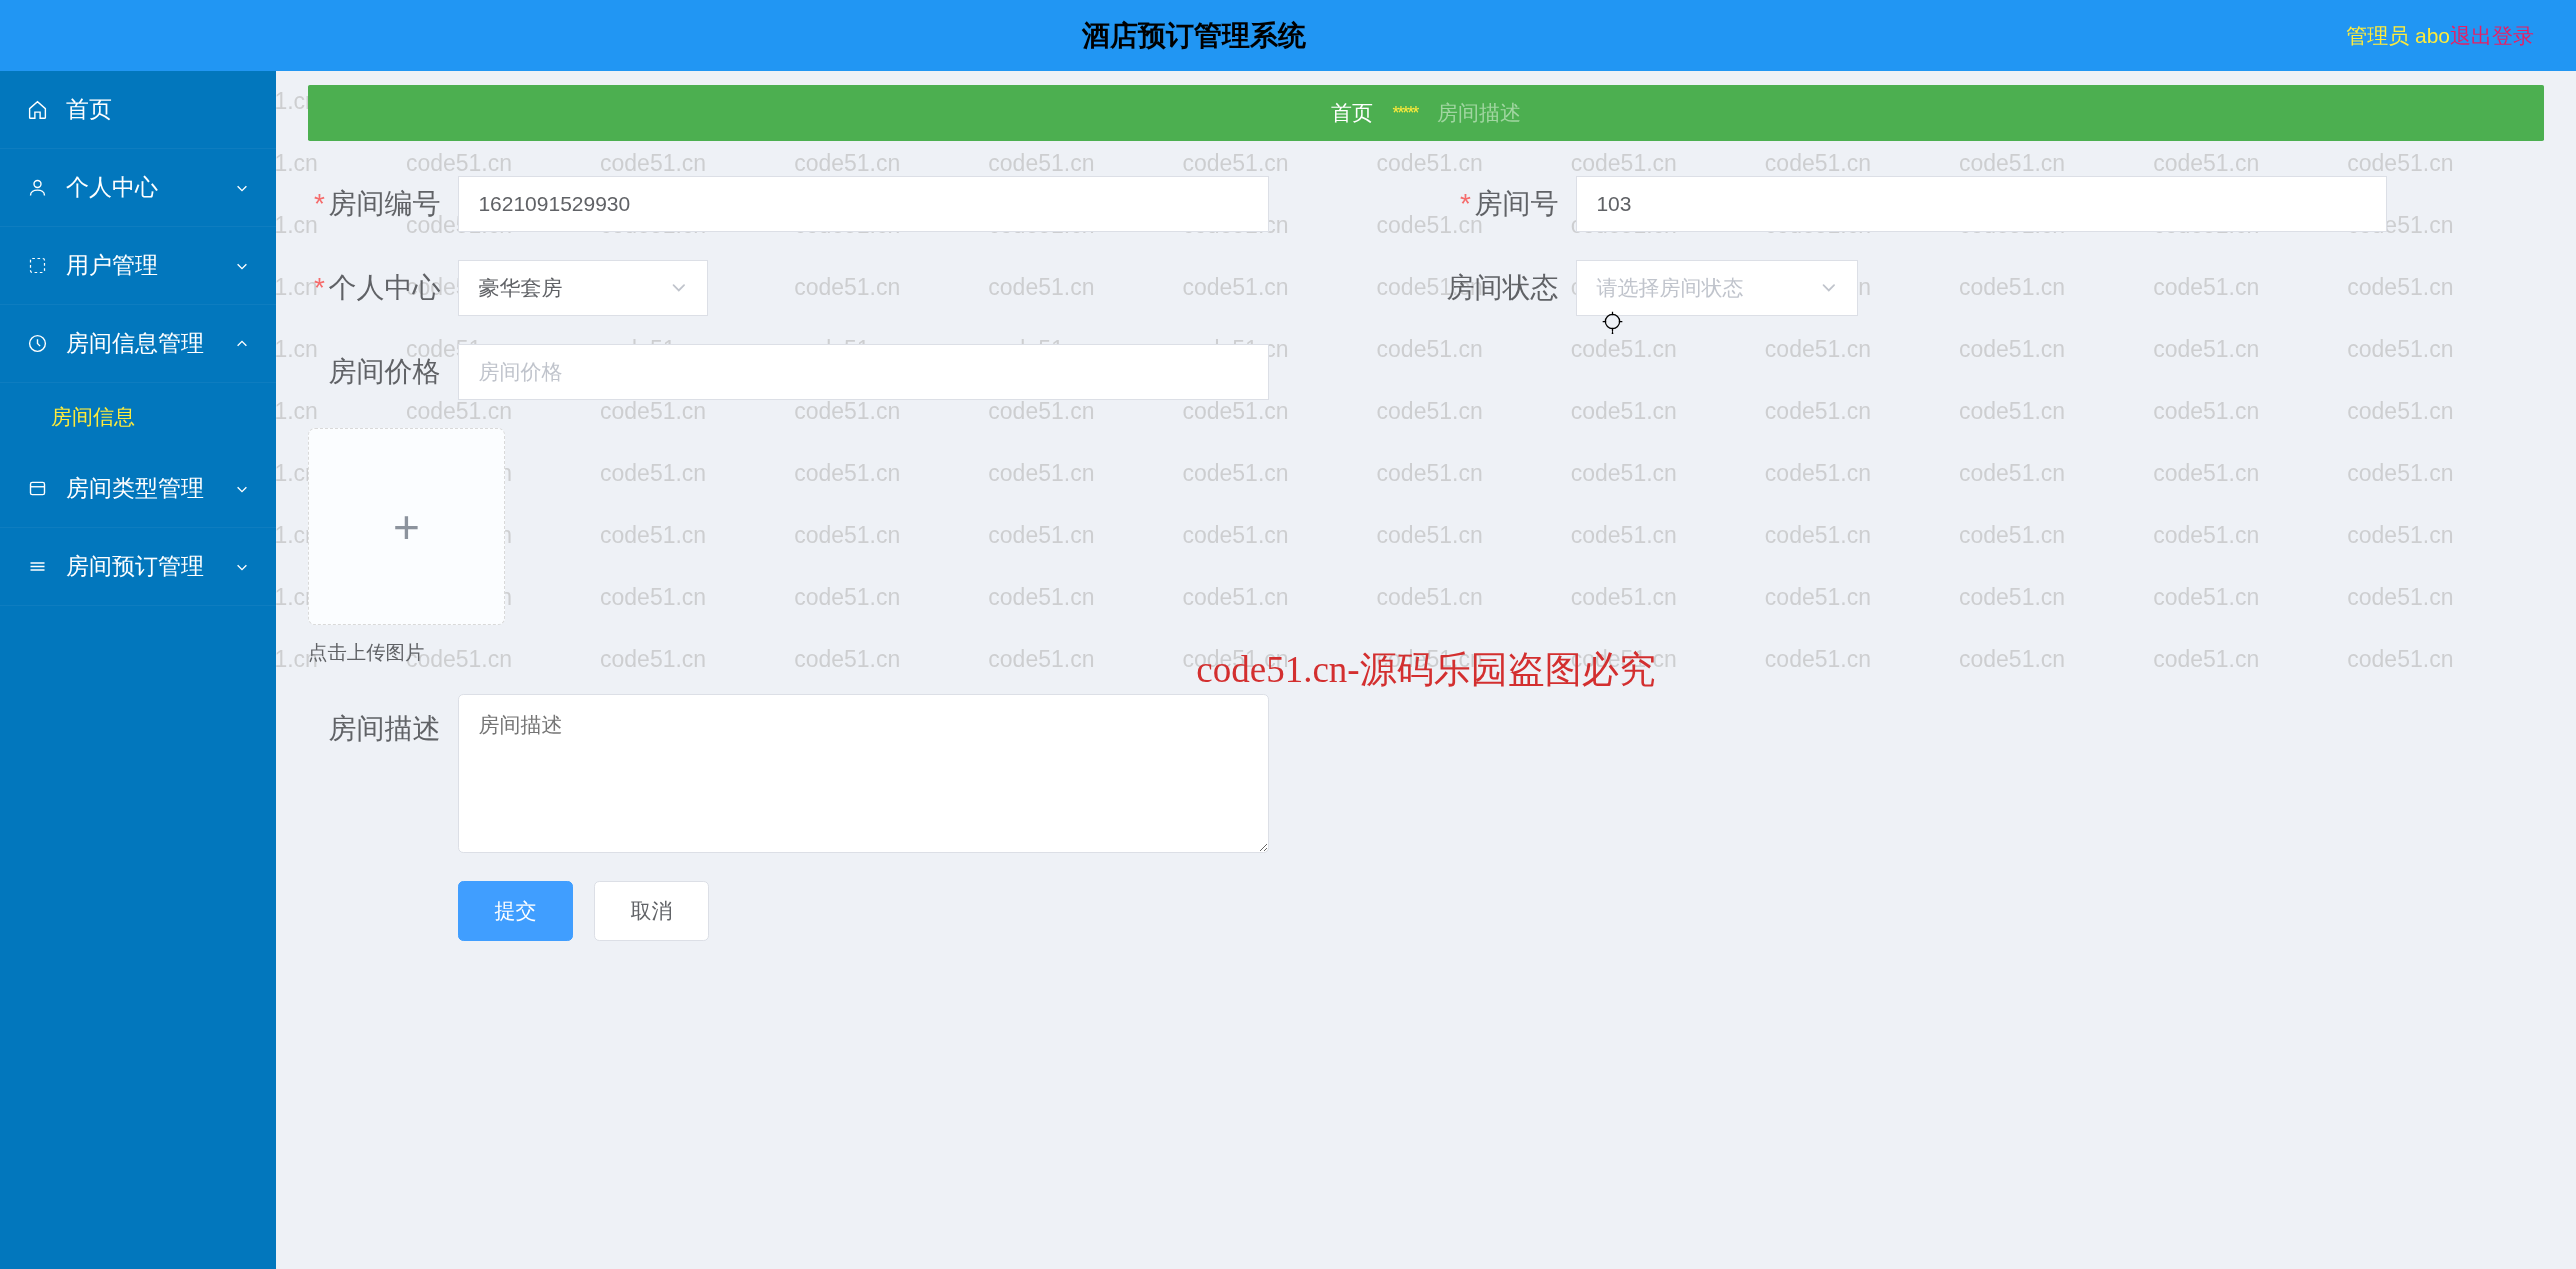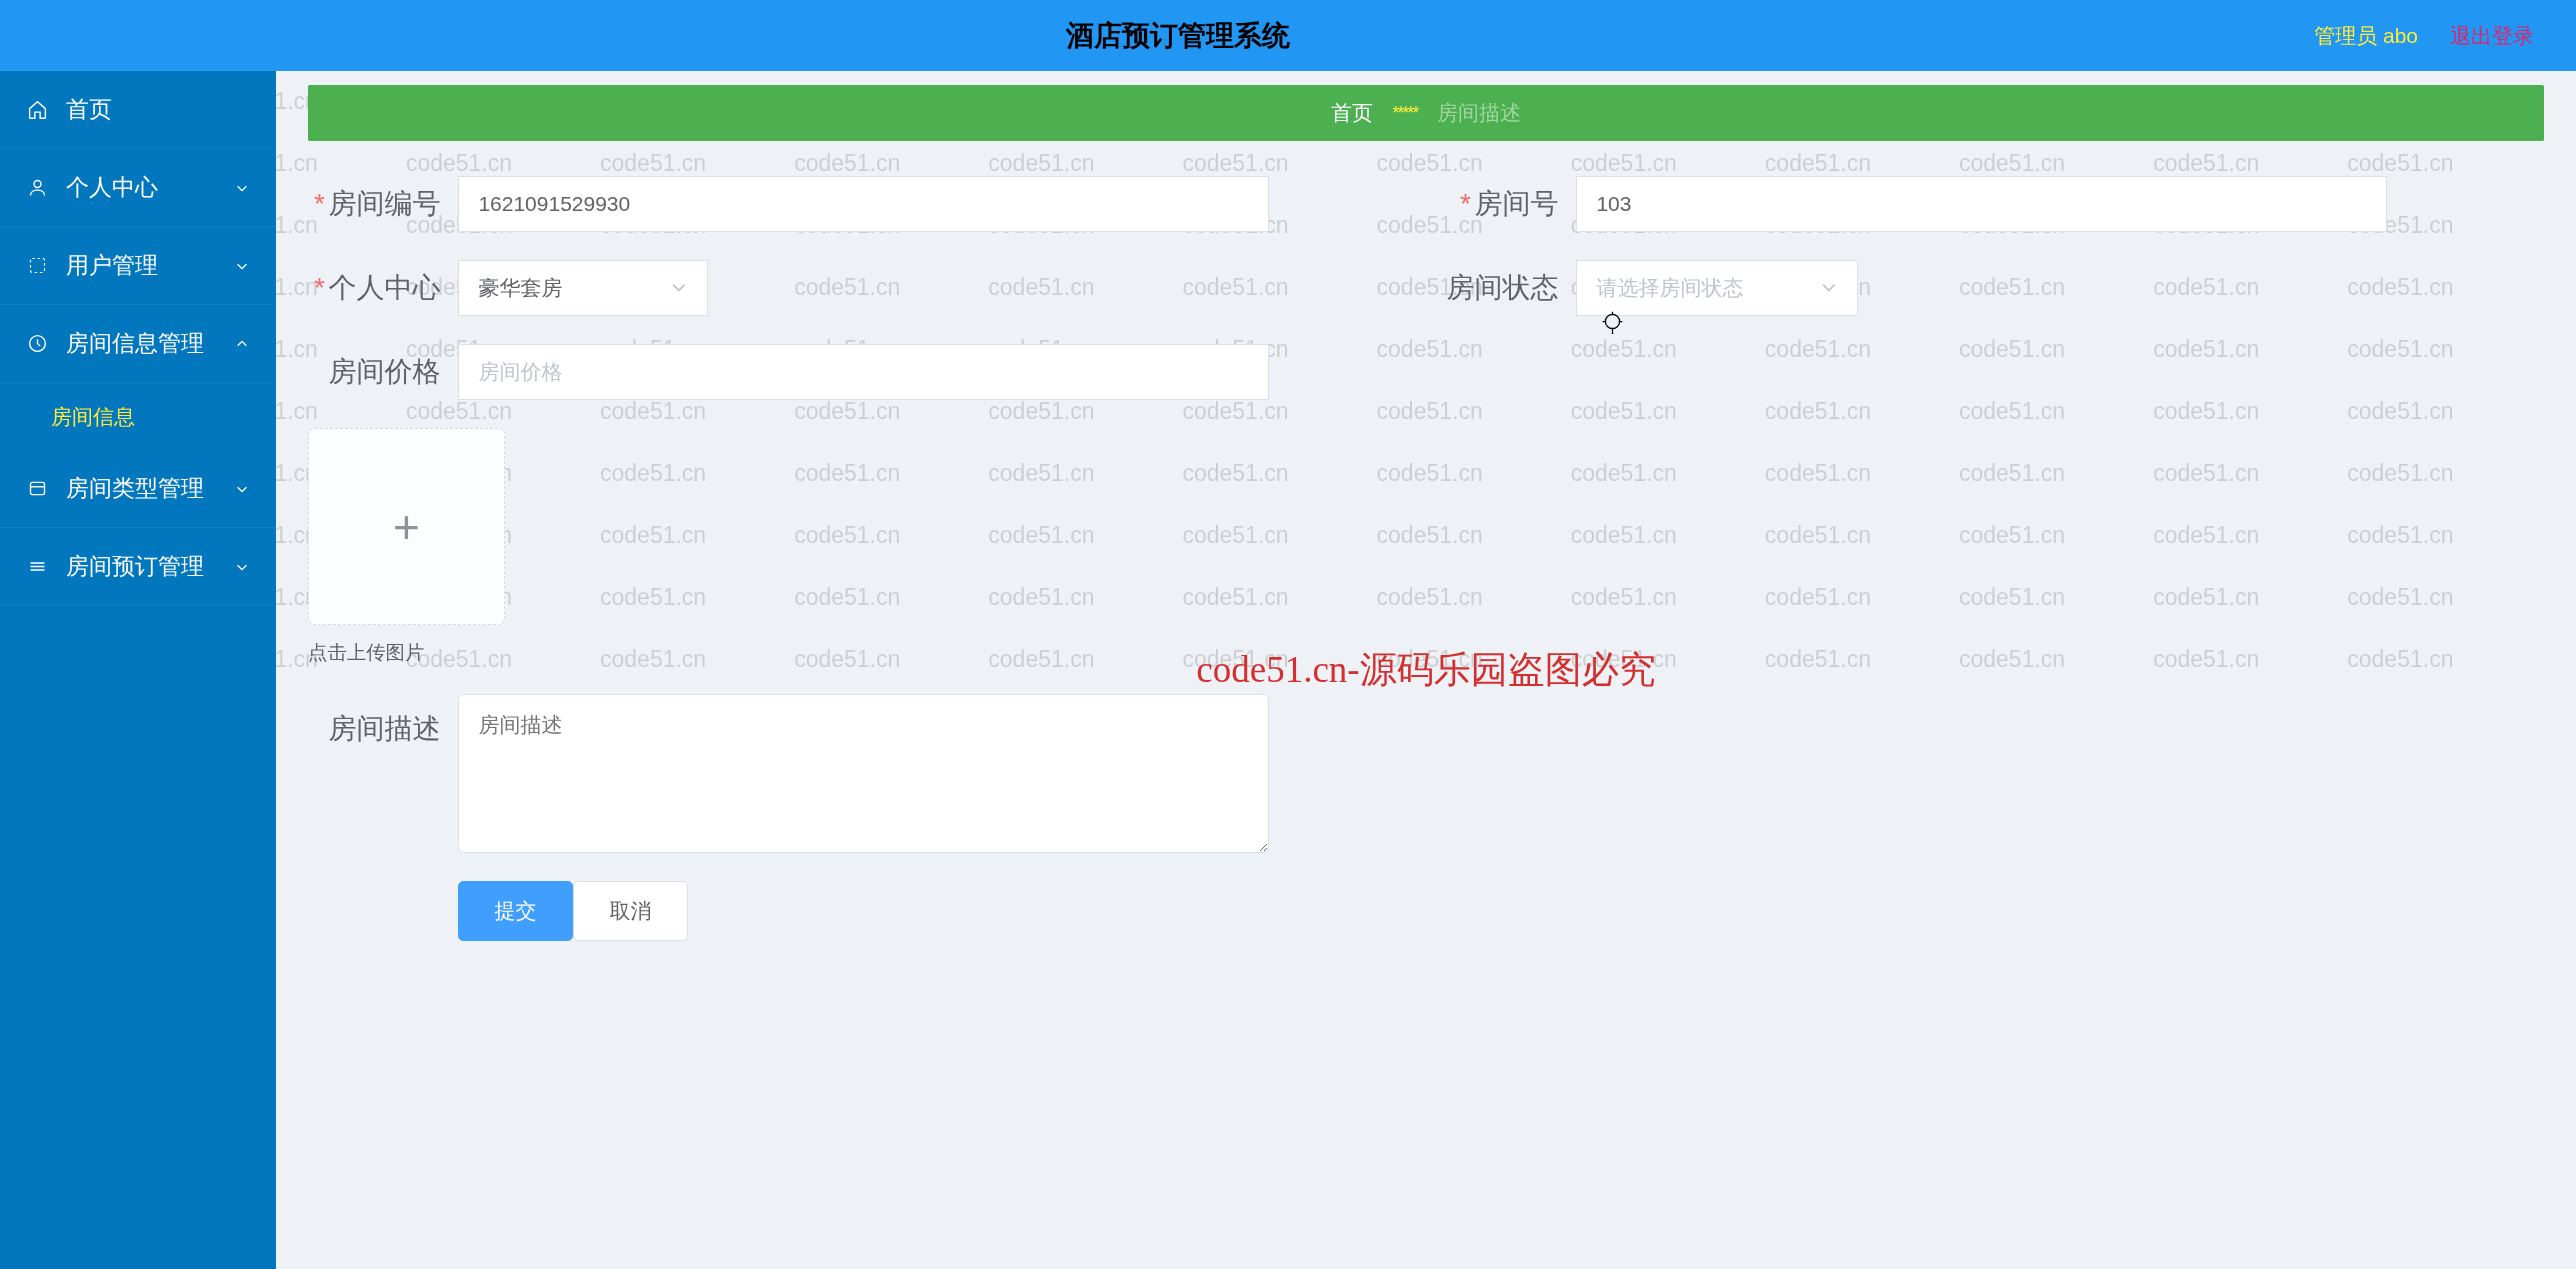--- a/index.html
+++ b/index.html
@@ -1,20 +1,20 @@
 <!DOCTYPE html>
 <html style="font-size:14px"><head>
 <meta charset="utf-8">
 <style>
 * { margin:0; padding:0; box-sizing:border-box; font-family:"Microsoft YaHei","Helvetica Neue",Helvetica,Arial,sans-serif; }
 body { width:2576px; height:1269px; overflow:hidden; background:#eef1f6; position:relative; }
 .watermark { position:absolute; inset:0; z-index:0; pointer-events:none; display:flex; flex-wrap:wrap; align-content:flex-start; gap:35px 88px; padding:88px 0 0 17.6px; font-size:23px; color:#b8b8b8; opacity:.6; }
 .header { position:relative; z-index:2; height:71px; background:#2196f3; display:flex; align-items:center; padding:0 42px; }
 .header-title { flex:1; text-align:center; font-size:28px; font-weight:700; color:#000; }
-.header-admin { color:#ffeb3b; font-size:21px; margin-right:32px; }
+.header-admin { color:#ffeb3b; font-size:21px; }
 .header-logout { color:#e91e63; font-size:21px; }
 .body { position:relative; z-index:1; display:flex; height:calc(100% - 71px); }
 .sidebar { width:282px; background:#0277bd; color:#fff; height:100%; }
 .side-item { display:flex; align-items:center; height:78px; padding:0 25px; font-size:23px; border-bottom:0.9px solid rgba(255,255,255,.05); cursor:pointer; position:relative; }
 .side-item .ico { width:25px; height:25px; margin-right:16px; display:flex; align-items:center; justify-content:center; }
 .side-item .arrow { margin-left:auto; width:17.6px; height:17.6px; display:flex; align-items:center; justify-content:center; }
 .side-sub { height:67px; display:flex; align-items:center; padding-left:51px; font-size:21px; color:#ffeb3b; cursor:pointer; }
 .main { flex:1; padding:14px 32px 0 32px; position:relative; }
 .breadcrumb { background:#4caf50; height:56px; display:flex; align-items:center; justify-content:center; gap:19.4px; margin-bottom:17.6px; border-radius:1.8px; }
 .bc-a { color:#fff; font-size:21px; cursor:pointer; }
@@ -28,21 +28,21 @@
 .label .req { color:#f56c6c; margin-right:3.5px; }
 .input, .select { height:56px; border:0.9px solid #dcdfe6; border-radius:0; background:#fff; padding:0 19.4px; font-size:21px; color:#606266; outline:none; }
 .input::placeholder { color:#c0c4cc; }
 .select { display:flex; align-items:center; justify-content:space-between; cursor:pointer; }
 .select .placeholder { color:#c0c4cc; }
 .select .chev { color:#c0c4cc; }
 .textarea { width:811px; height:159px; border:0.9px solid #dcdfe6; border-radius:5.3px; background:#fff; padding:16px 19.4px; font-size:21px; color:#606266; outline:none; resize:both; }
 .upload-col { display:flex; flex-direction:column; align-items:flex-start; }
 .upload-box { width:197px; height:197px; background:#fbfdff; border:0.9px dashed #d9d9d9; border-radius:7px; display:flex; align-items:center; justify-content:center; font-size:46px; color:#8c939d; cursor:pointer; }
 .upload-hint { margin-top:14px; font-size:19.4px; color:#606266; }
-.btn-row { margin-left:150px; display:flex; }
+.btn-row { margin-left:150px; display:flex; gap:21px; }
 .btn { height:60px; min-width:115px; padding:0 32px; border-radius:5.3px; font-size:21px; cursor:pointer; display:flex; align-items:center; justify-content:center; }
 .btn-primary { background:#409eff; color:#fff; border:0.9px solid #409eff; }
 .btn-default { background:#fff; color:#606266; border:0.9px solid #dcdfe6; }
 .center-mark { position:absolute; z-index:3; left:50%; top:50%; transform:translate(-50%,-50%); color:#d32f2f; font-size:37px; font-family:"SimSun",serif; pointer-events:none; }
 .cursor { position:absolute; z-index:5; pointer-events:none; }
 svg { display:block; }
 </style>
 </head>
 <body>
 

